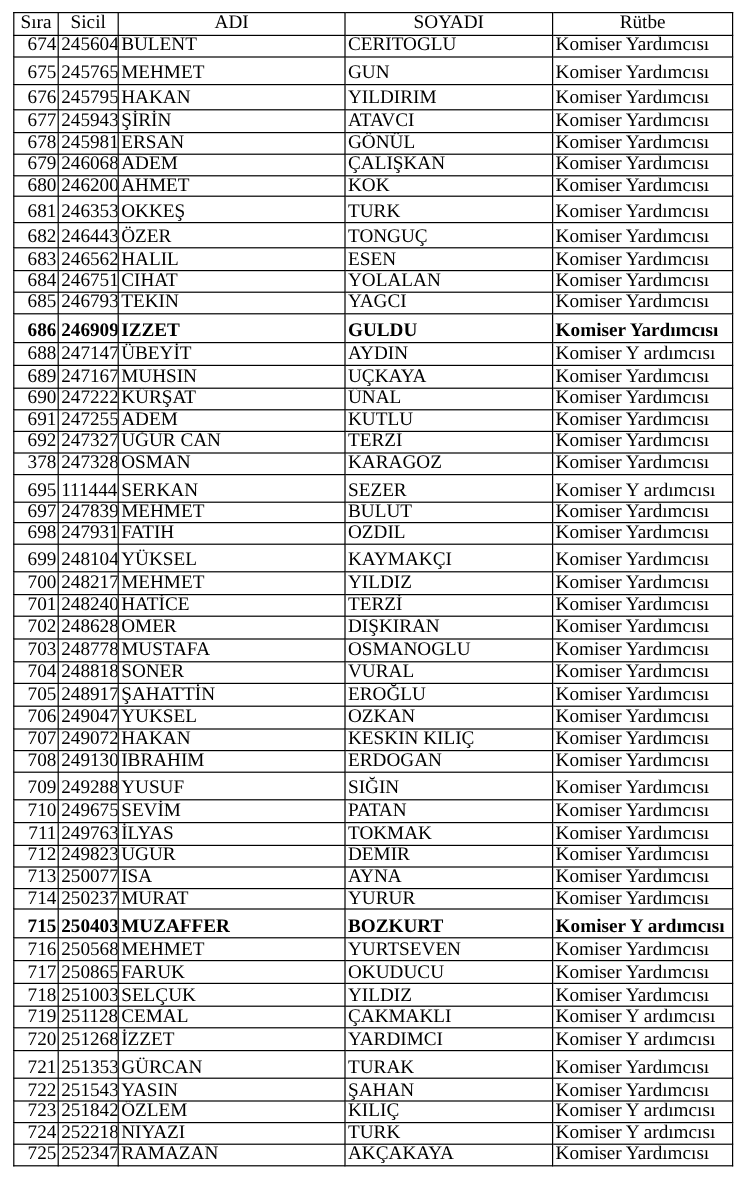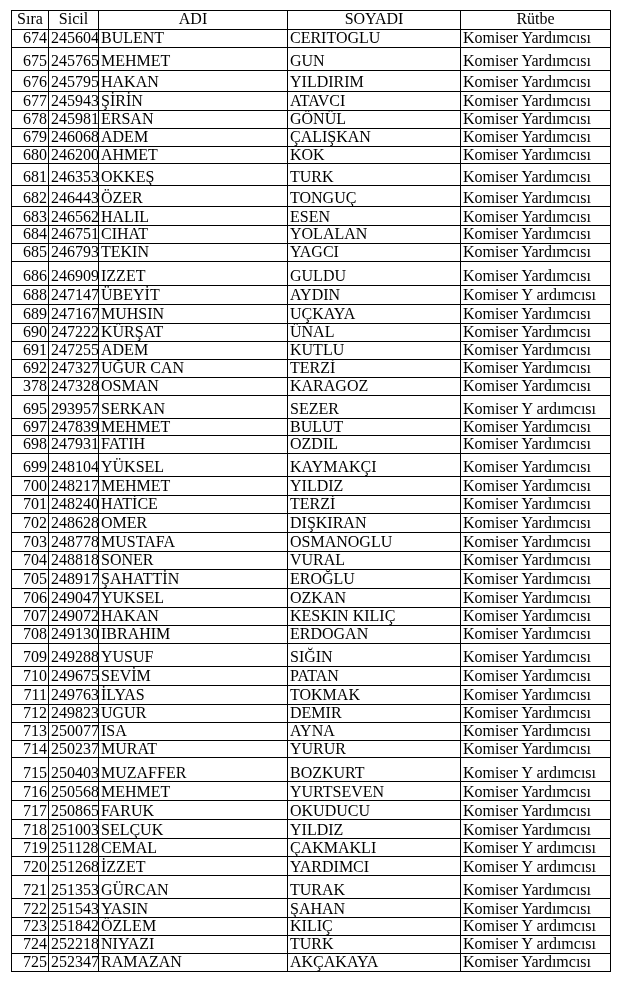--- a/index.html
+++ b/index.html
@@ -70,21 +70,21 @@
   
   tr.h13 td { height: 13px; }
   tr.h14 td { height: 14px; }
   tr.h15 td { height: 15px; }
   tr.h16 td { height: 16px; }
   tr.h17 td { height: 17px; }
   tr.h18 td { height: 18px; }
   tr.h20 td { height: 20px; }
   tr.h21 td { height: 21px; }
   tr.h22 td { height: 22px; }
-  tr.h23 td { height: 23px; }
+  tr.h23 td { height: 23px; font-weight: bold; }
   td.data-top { vertical-align: top; padding-top: 1px; }
 </style>
 </head>
 <body>
 
 <div id="page">
 
   <table class="roster">
     <colgroup>
       <col class="c-sira">
@@ -241,21 +241,21 @@
         </tr>
         <tr class="h13">
           <td class="sira">378</td>
           <td class="">247328</td>
           <td class="">OSMAN</td>
           <td class="">KARAGOZ</td>
           <td class="">Komiser Yardımcısı</td>
         </tr>
         <tr class="h22">
           <td class="sira">695</td>
-          <td class="">293957</td>
+          <td class="">111444</td>
           <td class="">SERKAN</td>
           <td class="">SEZER</td>
           <td class="">Komiser Y ardımcısı</td>
         </tr>
         <tr class="h16">
           <td class="sira">697</td>
           <td class="">247839</td>
           <td class="">MEHMET</td>
           <td class="">BULUT</td>
           <td class="">Komiser Yardımcısı</td>

